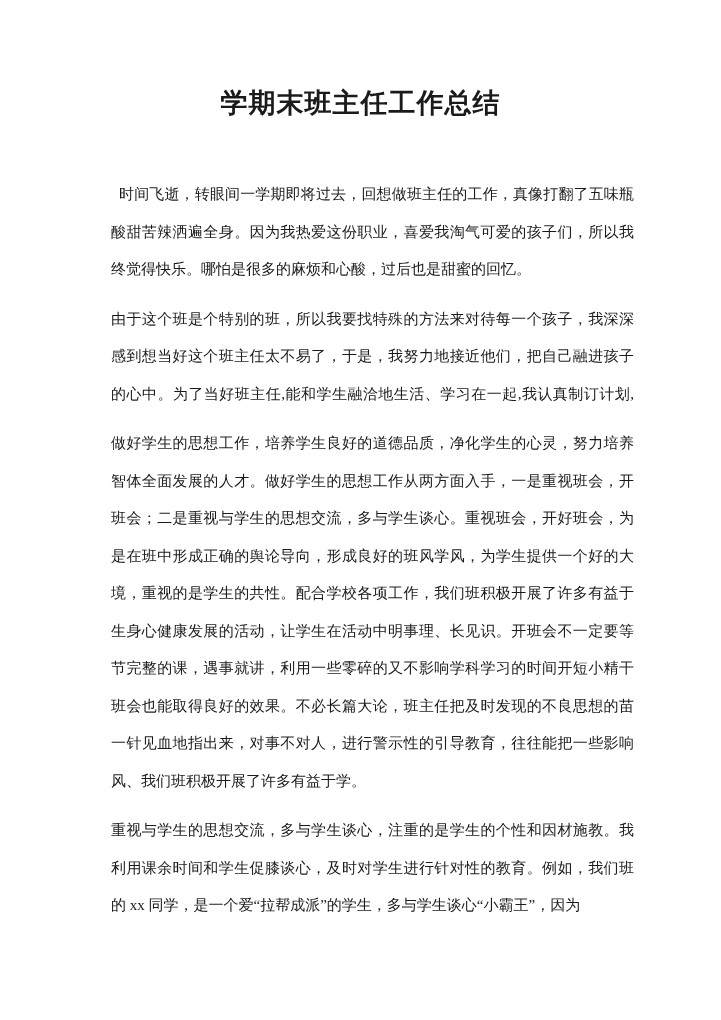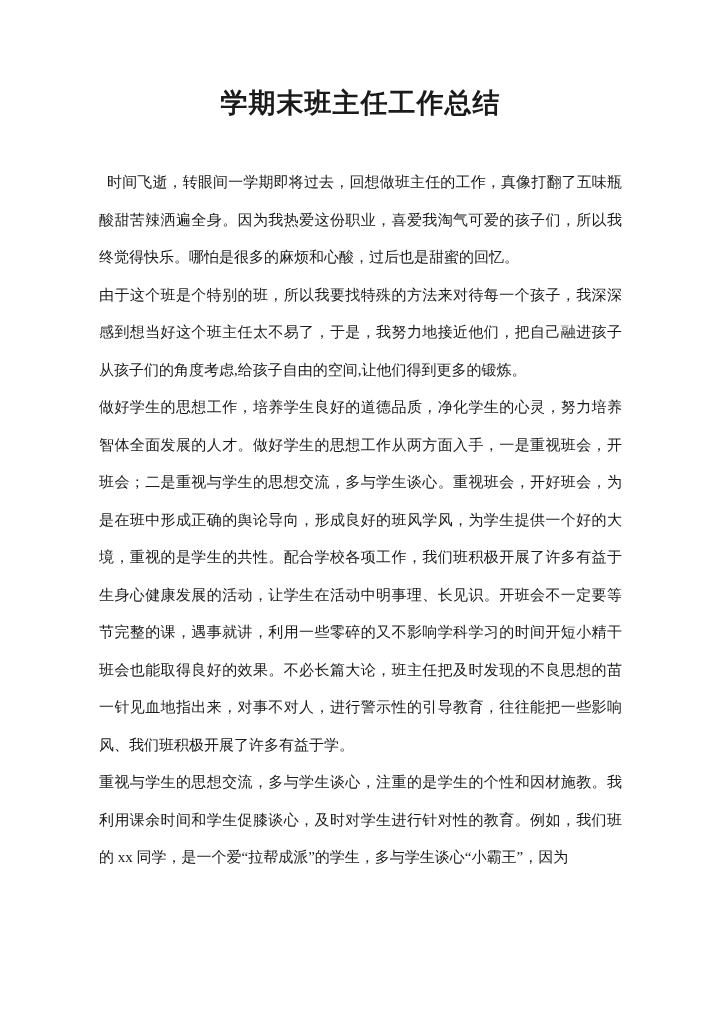--- a/index.html
+++ b/index.html
@@ -29,21 +29,21 @@
     white-space: nowrap;
   }
   .doc-body {
     position: absolute;
     top: 164px;
     left: 99px;
     width: 523px;
     font-size: 15px;
     line-height: 37.5px;
   }
-  .para { margin: 0; padding: 0; }
+  .para { margin: 12px; padding: 0; }
   .line {
     width: 523px;
     text-align: justify;
     text-align-last: justify;
     white-space: normal;
     overflow: hidden;
     height: 37.5px;
   }
   .line.end {
     text-align: center;
@@ -64,21 +64,21 @@
 
     <div class="para">
       <div class="line indent">时间飞逝，转眼间一学期即将过去，回想做班主任的工作，真像打翻了五味瓶</div>
       <div class="line">酸甜苦辣洒遍全身。因为我热爱这份职业，喜爱我淘气可爱的孩子们，所以我始</div>
       <div class="line end">终觉得快乐。哪怕是很多的麻烦和心酸，过后也是甜蜜的回忆。</div>
     </div>
 
     <div class="para">
       <div class="line">由于这个班是个特别的班，所以我要找特殊的方法来对待每一个孩子，我深深地</div>
       <div class="line">感到想当好这个班主任太不易了，于是，我努力地接近他们，把自己融进孩子们</div>
-      <div class="line end">从孩子们的角度考虑,给孩子自由的空间,让他们得到更多的锻炼。</div>
+      <div class="line">的心中。为了当好班主任,能和学生融洽地生活、学习在一起,我认真制订计划,</div>
     </div>
 
     <div class="para">
       <div class="line">做好学生的思想工作，培养学生良好的道德品质，净化学生的心灵，努力培养德</div>
       <div class="line">智体全面发展的人才。做好学生的思想工作从两方面入手，一是重视班会，开好</div>
       <div class="line">班会；二是重视与学生的思想交流，多与学生谈心。重视班会，开好班会，为的</div>
       <div class="line">是在班中形成正确的舆论导向，形成良好的班风学风，为学生提供一个好的大环</div>
       <div class="line">境，重视的是学生的共性。配合学校各项工作，我们班积极开展了许多有益于学</div>
       <div class="line">生身心健康发展的活动，让学生在活动中明事理、长见识。开班会不一定要等一</div>
       <div class="line">节完整的课，遇事就讲，利用一些零碎的又不影响学科学习的时间开短小精干的</div>

